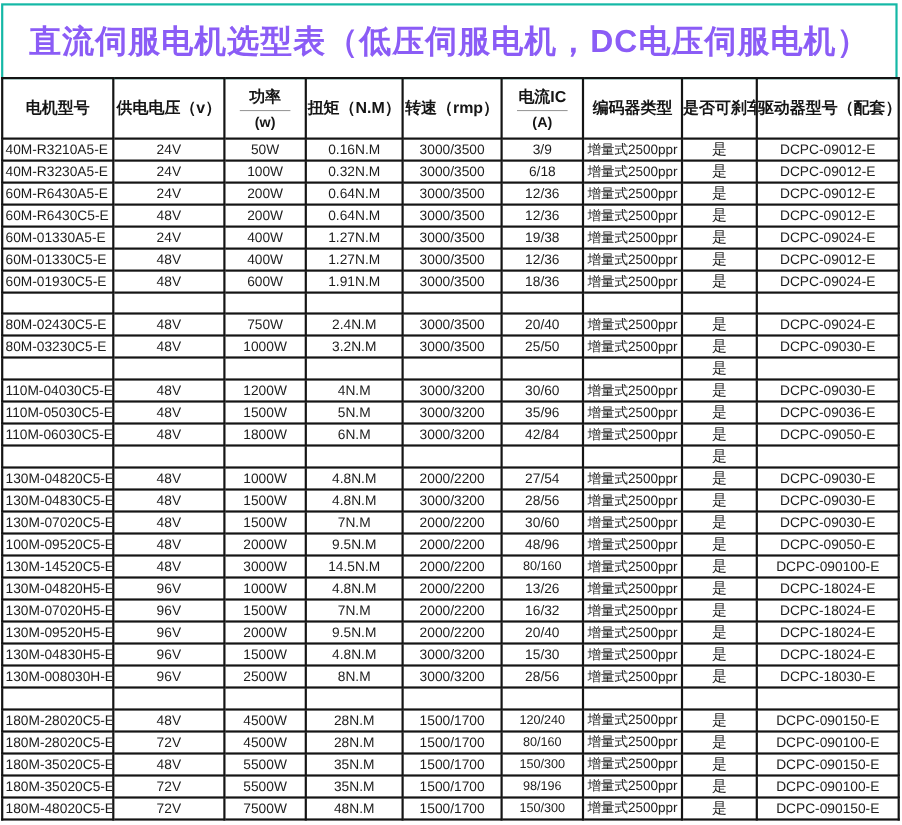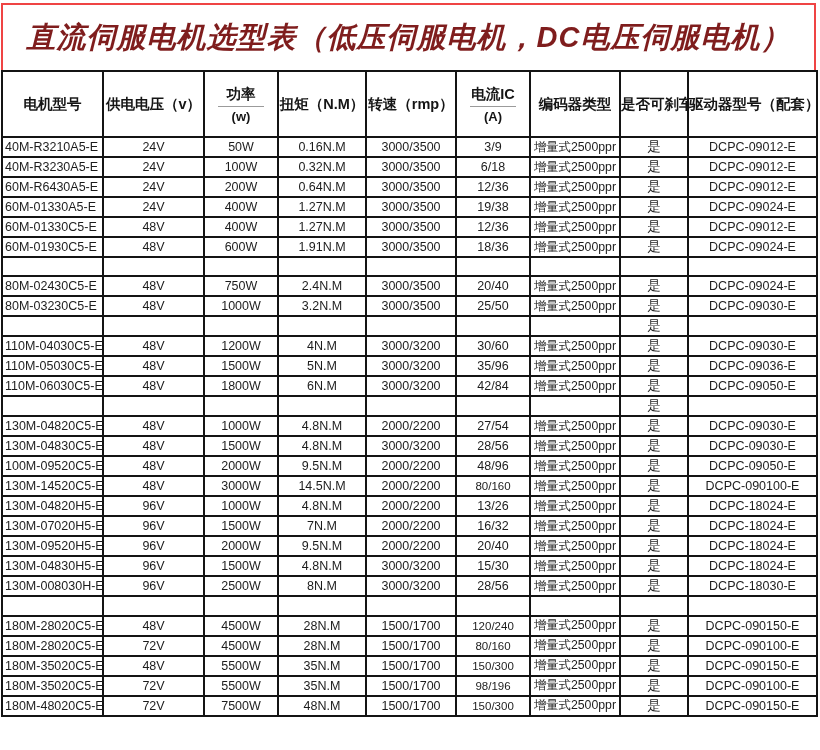--- a/index.html
+++ b/index.html
@@ -3,34 +3,33 @@
 <meta charset="utf-8">
 <style>
   html,body{margin:0;padding:0;}
   body{
     width:820px;height:750px;overflow:hidden;background:#ffffff;
     font-family:"Liberation Sans", sans-serif;color:#1a1a1a;
   }
   .sheet{position:absolute;left:1px;top:3px;width:815px;}
   .title-box{
     box-sizing:border-box;width:815px;height:69px;
-    border:2px solid #ef4444;
+    border:2px solid #14b8a6;
     display:flex;align-items:center;justify-content:center;
-    font-size:29px;font-weight:bold;letter-spacing:1px;color:#7f1d1d;
+    font-size:29px;font-weight:bold;letter-spacing:1px;color:#8b5cf6;
     white-space:nowrap;
-    font-style:italic;
   }
   table.motor-table{
     border-collapse:collapse;table-layout:fixed;width:815px;margin-top:-2px;
   }
   .motor-table th,.motor-table td{
     box-sizing:border-box;border:2px solid #141414;padding:0;
     text-align:center;vertical-align:middle;overflow:hidden;white-space:nowrap;
   }
-  .motor-table thead tr{height:66px;}
+  .motor-table thead tr{height:55px;}
   .motor-table th{font-size:14.5px;font-weight:bold;color:#151515;}
   .motor-table th .hdr-sub{display:block;font-size:13px;}
   .hdr-line{display:block;width:46px;height:1px;background:#9b9b9b;margin:2px auto;}
   .motor-table tbody tr{height:19.31px;}
   .motor-table td{font-size:12.5px;color:#1c1c1c;}
   td.model{text-align:left;padding-left:2px;font-size:12.5px;}
   td.encoder{font-size:12.3px;letter-spacing:0;}
   td.brake{font-size:13.5px;}
   td.shrink{font-size:11.5px;}
 </style>
@@ -101,20 +100,31 @@
           <td>24V</td>
           <td>200W</td>
           <td>0.64N.M</td>
           <td>3000/3500</td>
           <td>12/36</td>
           <td class="encoder">增量式2500ppr</td>
           <td class="brake">是</td>
           <td>DCPC-09012-E</td>
         </tr>
         <tr>
+          <td class="model">60M-R6430C5-E</td>
+          <td>48V</td>
+          <td>200W</td>
+          <td>0.64N.M</td>
+          <td>3000/3500</td>
+          <td>12/36</td>
+          <td class="encoder">增量式2500ppr</td>
+          <td class="brake">是</td>
+          <td>DCPC-09012-E</td>
+        </tr>
+        <tr>
           <td class="model">60M-01330A5-E</td>
           <td>24V</td>
           <td>400W</td>
           <td>1.27N.M</td>
           <td>3000/3500</td>
           <td>19/38</td>
           <td class="encoder">增量式2500ppr</td>
           <td class="brake">是</td>
           <td>DCPC-09024-E</td>
         </tr>
@@ -239,20 +249,31 @@
           <td class="brake">是</td>
           <td>DCPC-09030-E</td>
         </tr>
         <tr>
           <td class="model">130M-04830C5-E</td>
           <td>48V</td>
           <td>1500W</td>
           <td>4.8N.M</td>
           <td>3000/3200</td>
           <td>28/56</td>
+          <td class="encoder">增量式2500ppr</td>
+          <td class="brake">是</td>
+          <td>DCPC-09030-E</td>
+        </tr>
+        <tr>
+          <td class="model">130M-07020C5-E</td>
+          <td>48V</td>
+          <td>1500W</td>
+          <td>7N.M</td>
+          <td>2000/2200</td>
+          <td>30/60</td>
           <td class="encoder">增量式2500ppr</td>
           <td class="brake">是</td>
           <td>DCPC-09030-E</td>
         </tr>
         <tr>
           <td class="model">100M-09520C5-E</td>
           <td>48V</td>
           <td>2000W</td>
           <td>9.5N.M</td>
           <td>2000/2200</td>

